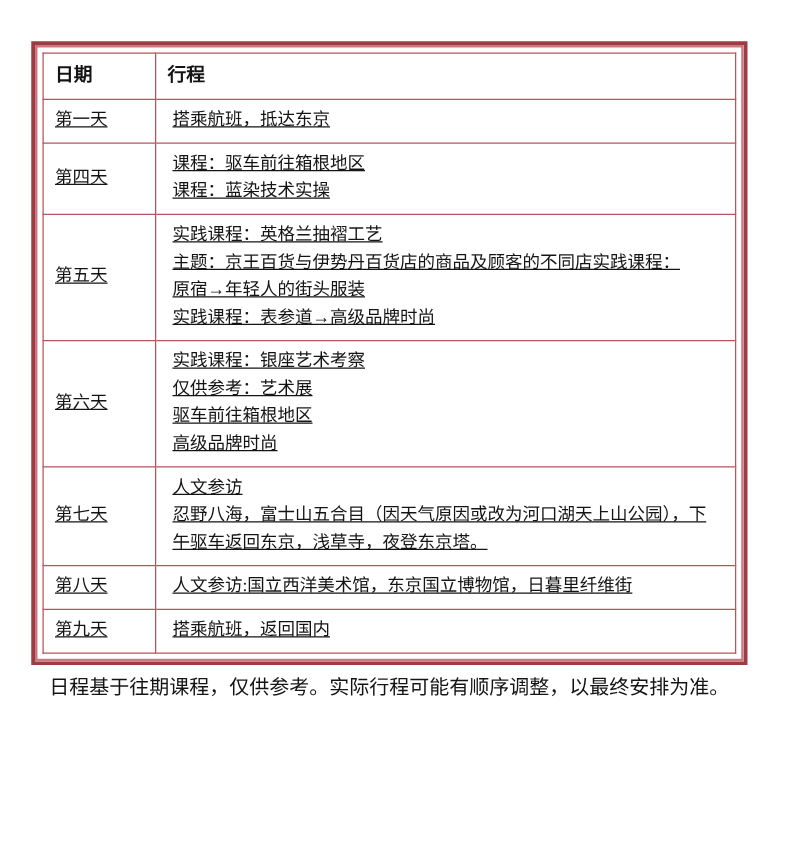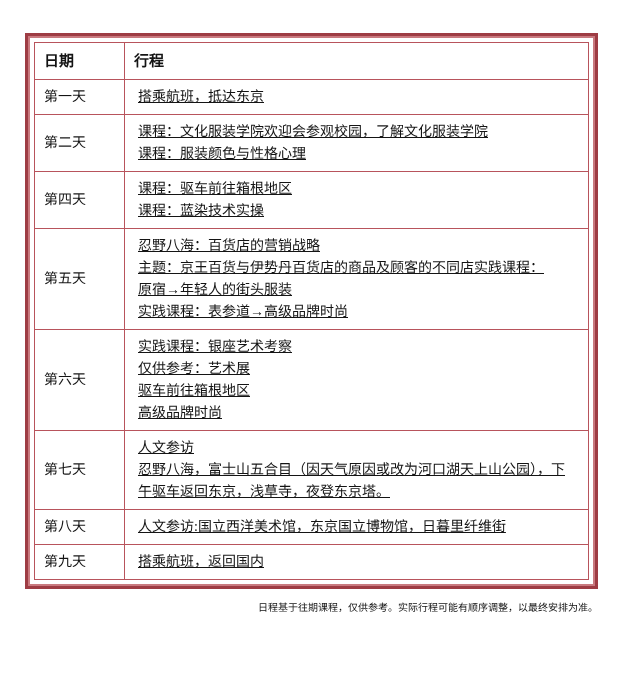--- a/index.html
+++ b/index.html
@@ -44,31 +44,32 @@
   }
   th {
     font-weight: bold;
     font-size: 15px;
     padding: 7px 8px 7px 9px;
   }
   th.col-date { width: 72px; }
   td.day-cell {
     padding: 6px 8px 6px 9px;
     white-space: nowrap;
+    text-decoration: underline;
   }
   td.itinerary-cell {
     padding: 6px 14px 6px 13px;
     text-decoration: underline;
   }
   .line { line-height: 22px; }
   .footer-note {
     width: 573px;
     margin-top: 9px;
-    text-align: right;
-    font-size: 10px;
+    text-align: center;
+    font-size: 16px;
     line-height: 20px;
     color: #141414;
   }
 </style>
 </head>
 <body>
 
 <div class="page">
   <div class="table-outer">
     <div class="table-mid">
@@ -80,37 +81,30 @@
           </tr>
         </thead>
         <tbody>
           <tr>
             <td class="day-cell">第一天</td>
             <td class="itinerary-cell">
               <div class="line">搭乘航班，抵达东京</div>
             </td>
           </tr>
           <tr>
-            <td class="day-cell">第二天</td>
-            <td class="itinerary-cell">
-              <div class="line">课程：文化服装学院欢迎会参观校园，了解文化服装学院</div>
-              <div class="line">课程：服装颜色与性格心理</div>
-            </td>
-          </tr>
-          <tr>
             <td class="day-cell">第四天</td>
             <td class="itinerary-cell">
               <div class="line">课程：驱车前往箱根地区</div>
               <div class="line">课程：蓝染技术实操</div>
             </td>
           </tr>
           <tr>
             <td class="day-cell">第五天</td>
             <td class="itinerary-cell">
-              <div class="line">忍野八海：百货店的营销战略</div>
+              <div class="line">实践课程：英格兰抽褶工艺</div>
               <div class="line">主题：京王百货与伊势丹百货店的商品及顾客的不同店实践课程：</div>
               <div class="line">原宿→年轻人的街头服装</div>
               <div class="line">实践课程：表参道→高级品牌时尚</div>
             </td>
           </tr>
           <tr>
             <td class="day-cell">第六天</td>
             <td class="itinerary-cell">
               <div class="line">实践课程：银座艺术考察</div>
               <div class="line">仅供参考：艺术展</div>

